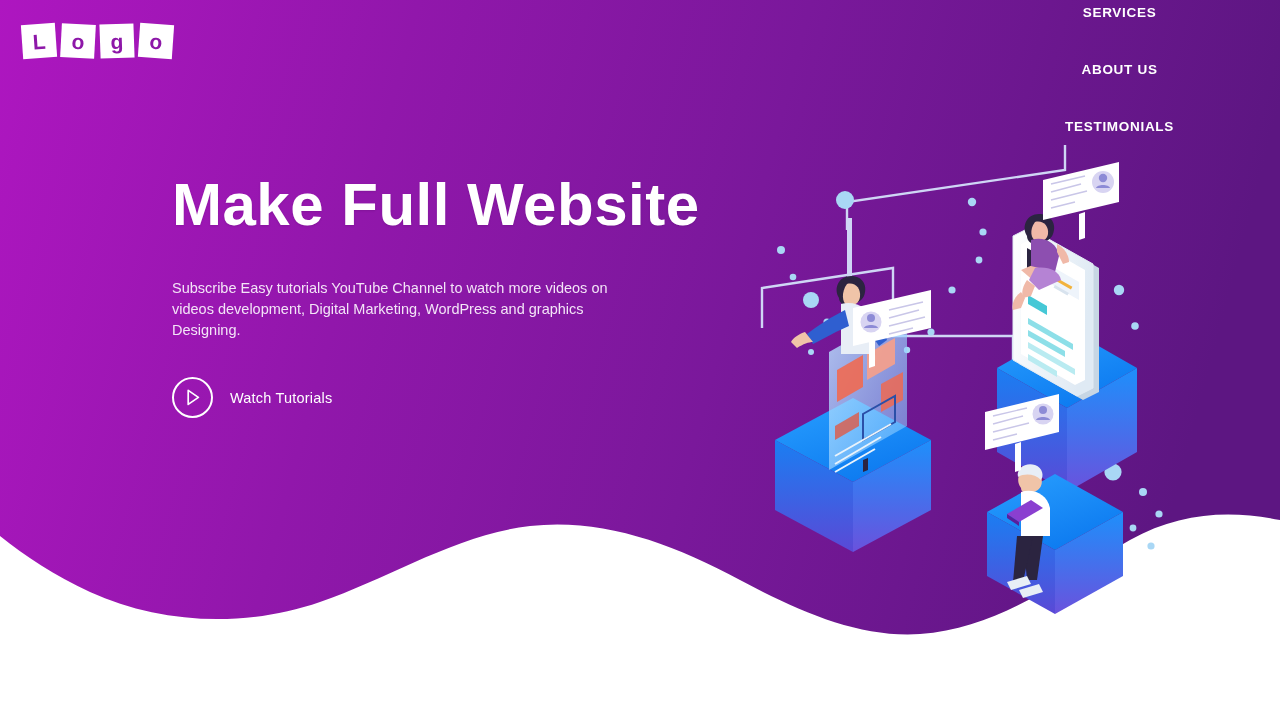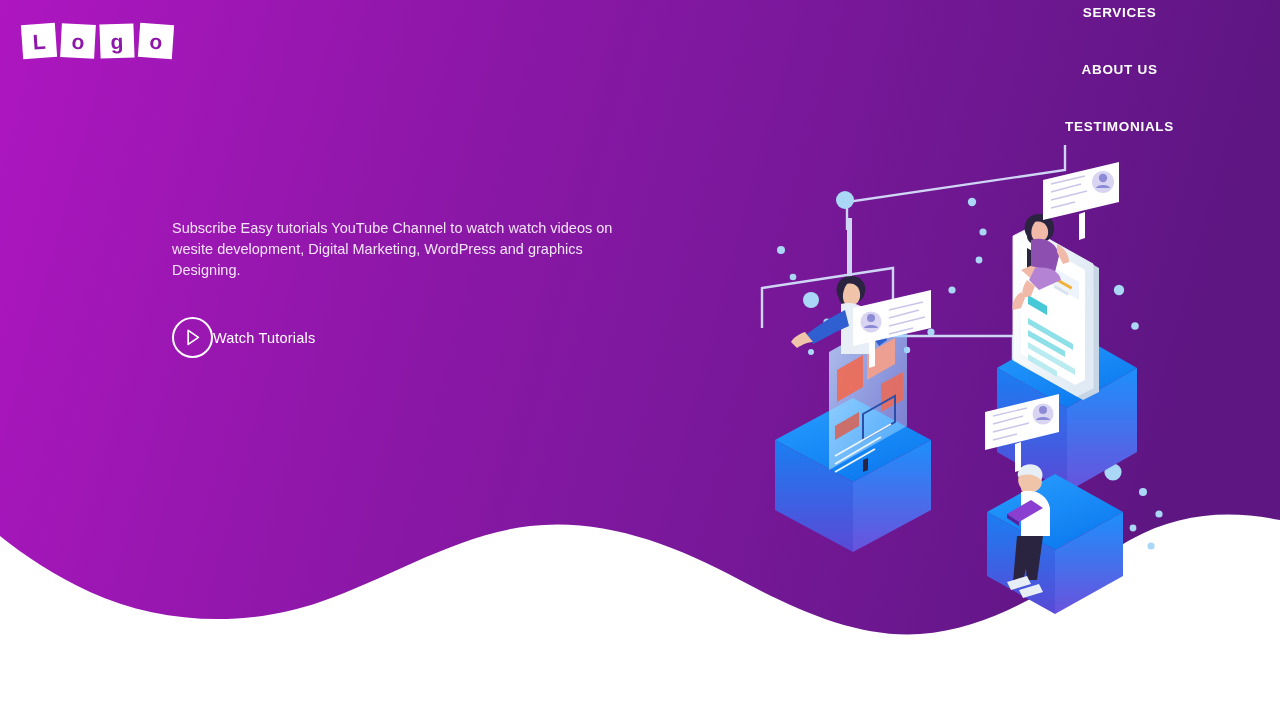--- a/index.html
+++ b/index.html
@@ -49,21 +49,21 @@
   .hero-title{
     color:#ffffff; font-size:60px; line-height:1.0; font-weight:700;
     letter-spacing:.5px; white-space:nowrap;
     text-shadow:0 1px 2px rgba(60,0,80,.18);
   }
   .hero-sub{
     margin-top:43px; color:#f3e4f7; font-size:14.5px; line-height:1.45;
     width:455px; font-weight:400;
   }
   .watch-row{
-    margin-top:36px; display:flex; align-items:center; 
+    margin-top:36px; display:flex; align-items:center; gap:17px;
     width:max-content; cursor:pointer;
   }
   .play-circle{
     width:41px; height:41px; border:2px solid #ffffff; border-radius:50%;
     display:flex; align-items:center; justify-content:center; flex:none;
   }
   .play-circle svg{ display:block; }
   .watch-label{ color:#ffffff; font-size:14.5px; font-weight:400; letter-spacing:.2px; }
 
   
@@ -117,21 +117,22 @@
     <nav class="main-nav">
       <a class="nav-link" href="#">HOME</a>
       <a class="nav-link" href="#">SERVICES</a>
       <a class="nav-link" href="#">ABOUT US</a>
       <a class="nav-link" href="#">TESTIMONIALS</a>
     </nav>
 
   </header>
 
   <section class="hero-copy">
-    <p class="hero-sub">Subscribe Easy tutorials YouTube Channel to watch watch videos on wesite development, Digital Marketing, WordPress and graphics Designing.</p>
+    <h1 class="hero-title">Make Full Website</h1>
+    <p class="hero-sub">Subscribe Easy tutorials YouTube Channel to watch more videos on videos development, Digital Marketing, WordPress and graphics Designing.</p>
 
     <div class="watch-row">
       <span class="play-circle">
         <svg width="16" height="17" viewBox="0 0 16 17" xmlns="http://www.w3.org/2000/svg">
           <path d="M3.2 1.4 L13.4 8.4 L3.2 15.4 Z" fill="none" stroke="#ffffff" stroke-width="1.7" stroke-linejoin="round"></path>
         </svg>
       </span>
       <span class="watch-label">Watch Tutorials</span>
     </div>
   </section>

